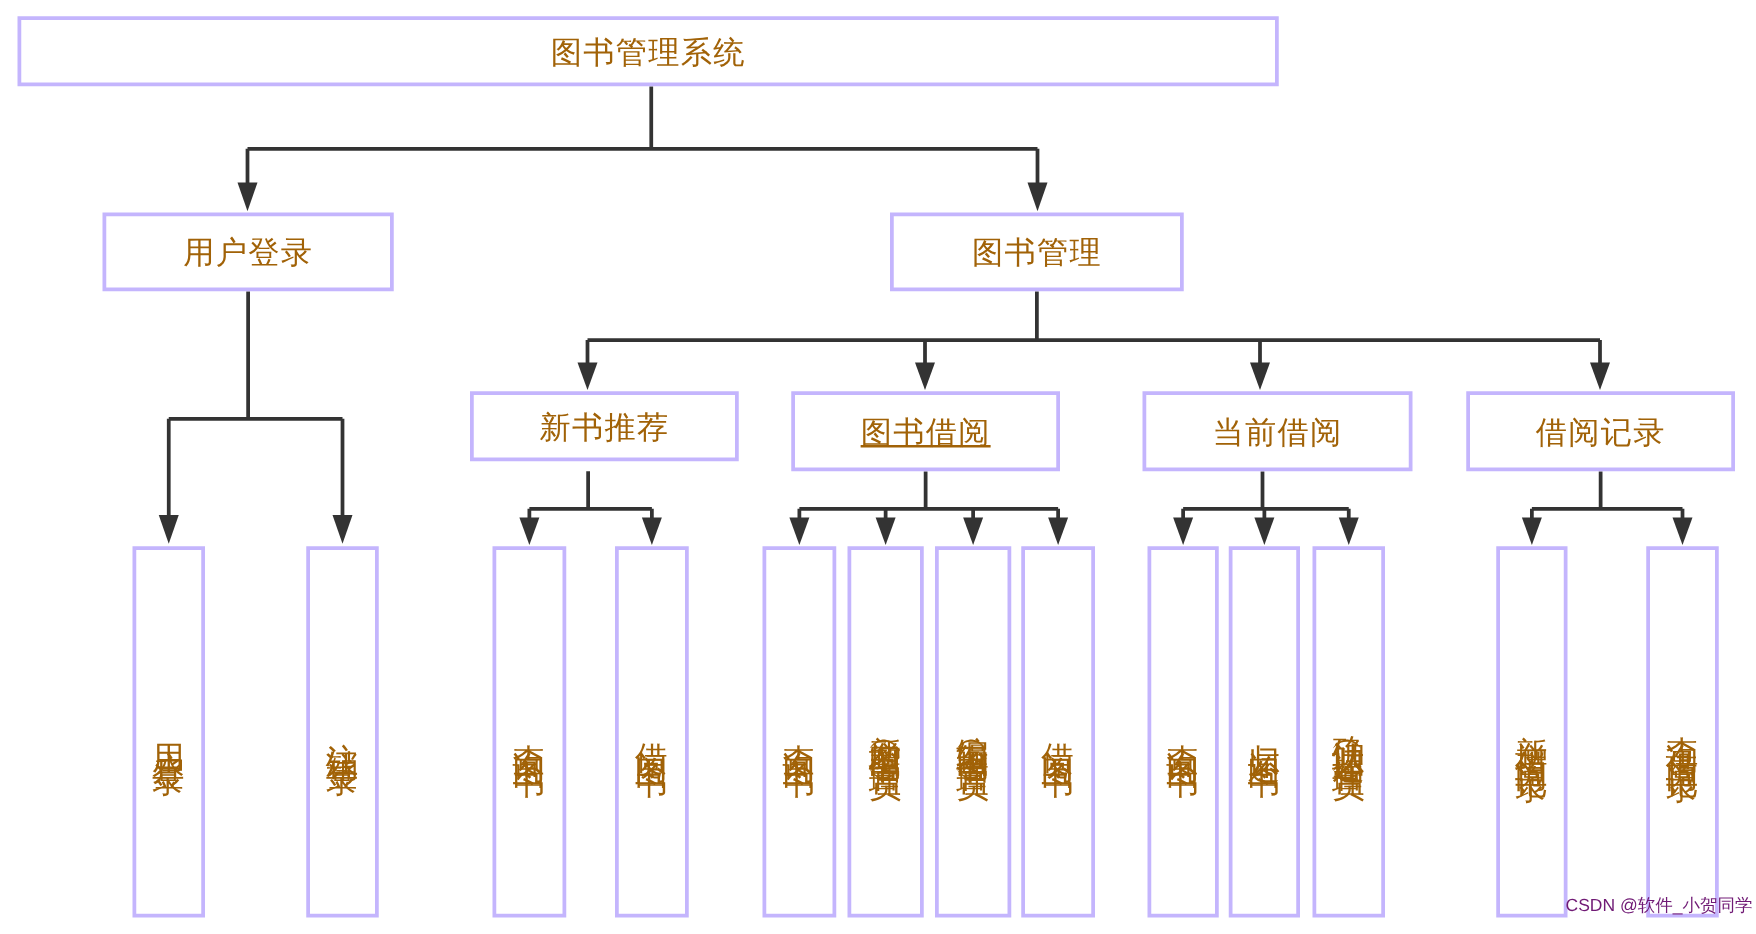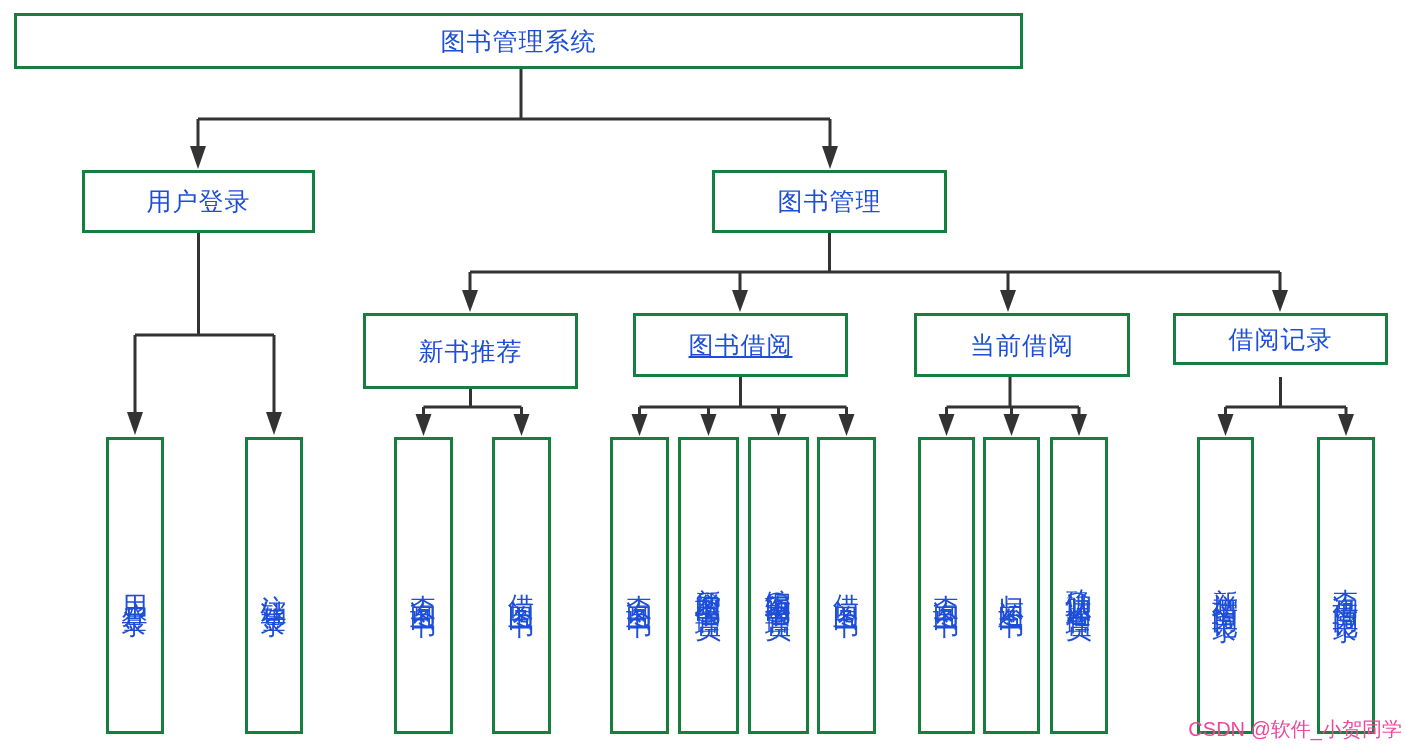--- a/index.html
+++ b/index.html
@@ -8,45 +8,45 @@
     position: relative;
     width: 1405px;
     height: 747px;
     background: #ffffff;
     overflow: hidden;
   }
   #wires { position: absolute; left: 0; top: 0; width: 1405px; height: 747px; }
   .box {
     position: absolute;
     box-sizing: border-box;
-    border: 3px solid #15803d;
+    border: 3px solid #c4b5fd;
     background: #ffffff;
     display: flex;
     align-items: center;
     justify-content: center;
-    color: #1d4ed8;
+    color: #a16207;
     font-size: 25px;
     letter-spacing: 1px;
     z-index: 2;
   }
   .vbox { font-size: 26px; }
   .vtext {
     writing-mode: vertical-rl;
     text-orientation: mixed;
     letter-spacing: 6px;
     line-height: 1;
     white-space: nowrap;
   }
   .vlong { letter-spacing: 4px; }
   .watermark {
     position: absolute;
     top: 716px;
     right: 3px;
-    font-size: 20px;
-    color: #ec4899;
+    font-size: 14px;
+    color: #701a75;
     z-index: 3;
     white-space: nowrap;
   }
   .wire { stroke: #333333; stroke-width: 3; fill: none; }
   .head { fill: #333333; stroke: none; }
 </style>
 </head>
 <body>
 
 <div id="canvas">
@@ -105,30 +105,30 @@
     <span>图书管理系统</span>
   </div>
 
   <div class="box" style="left:82px; top:170px; width:233px; height:63px;">
     <span>用户登录</span>
   </div>
   <div class="box" style="left:712px; top:170px; width:235px; height:63px;">
     <span>图书管理</span>
   </div>
 
-  <div class="box" style="left:363px; top:313px; width:215px; height:76px;justify-content:center;">
+  <div class="box" style="left:376px; top:313px; width:215px; height:56px;justify-content:center;">
     <span>新书推荐</span>
   </div>
   <div class="box" style="left:633px; top:313px; width:215px; height:64px;text-decoration:underline;">
     <span>图书借阅</span>
   </div>
   <div class="box" style="left:902px; top:313px; width:216px; height:64px;margin-left:12px;">
     <span>当前借阅</span>
   </div>
-  <div class="box" style="left:1173px; top:313px; width:215px; height:52px;">
+  <div class="box" style="left:1173px; top:313px; width:215px; height:64px;">
     <span>借阅记录</span>
   </div>
 
   <div class="box vbox" style="left:106px; top:437px; width:58px; height:297px;">
     <span class="vtext">用户登录</span>
   </div>
   <div class="box vbox" style="left:245px; top:437px; width:58px; height:297px;">
     <span class="vtext">注销登录</span>
   </div>
 

